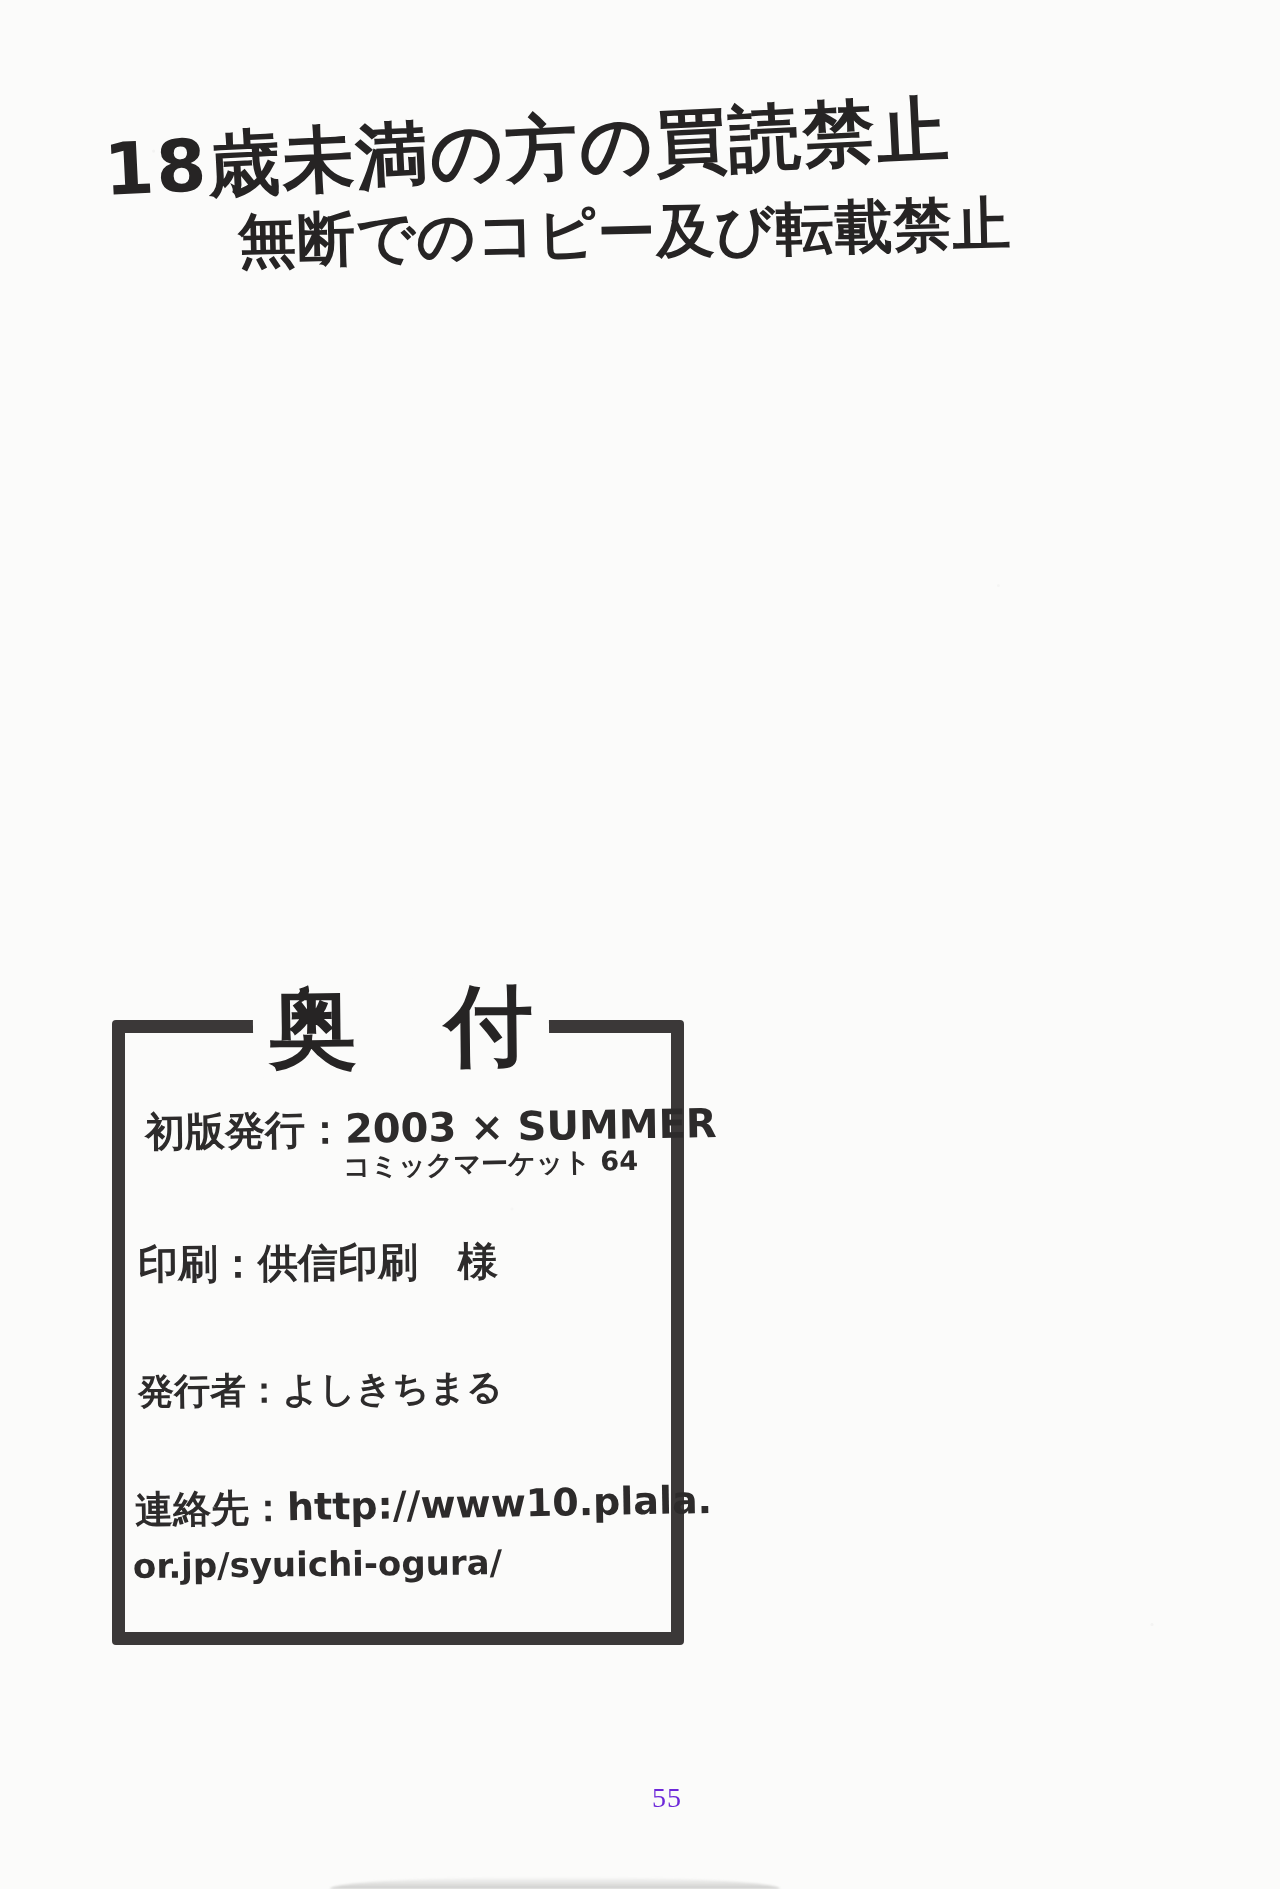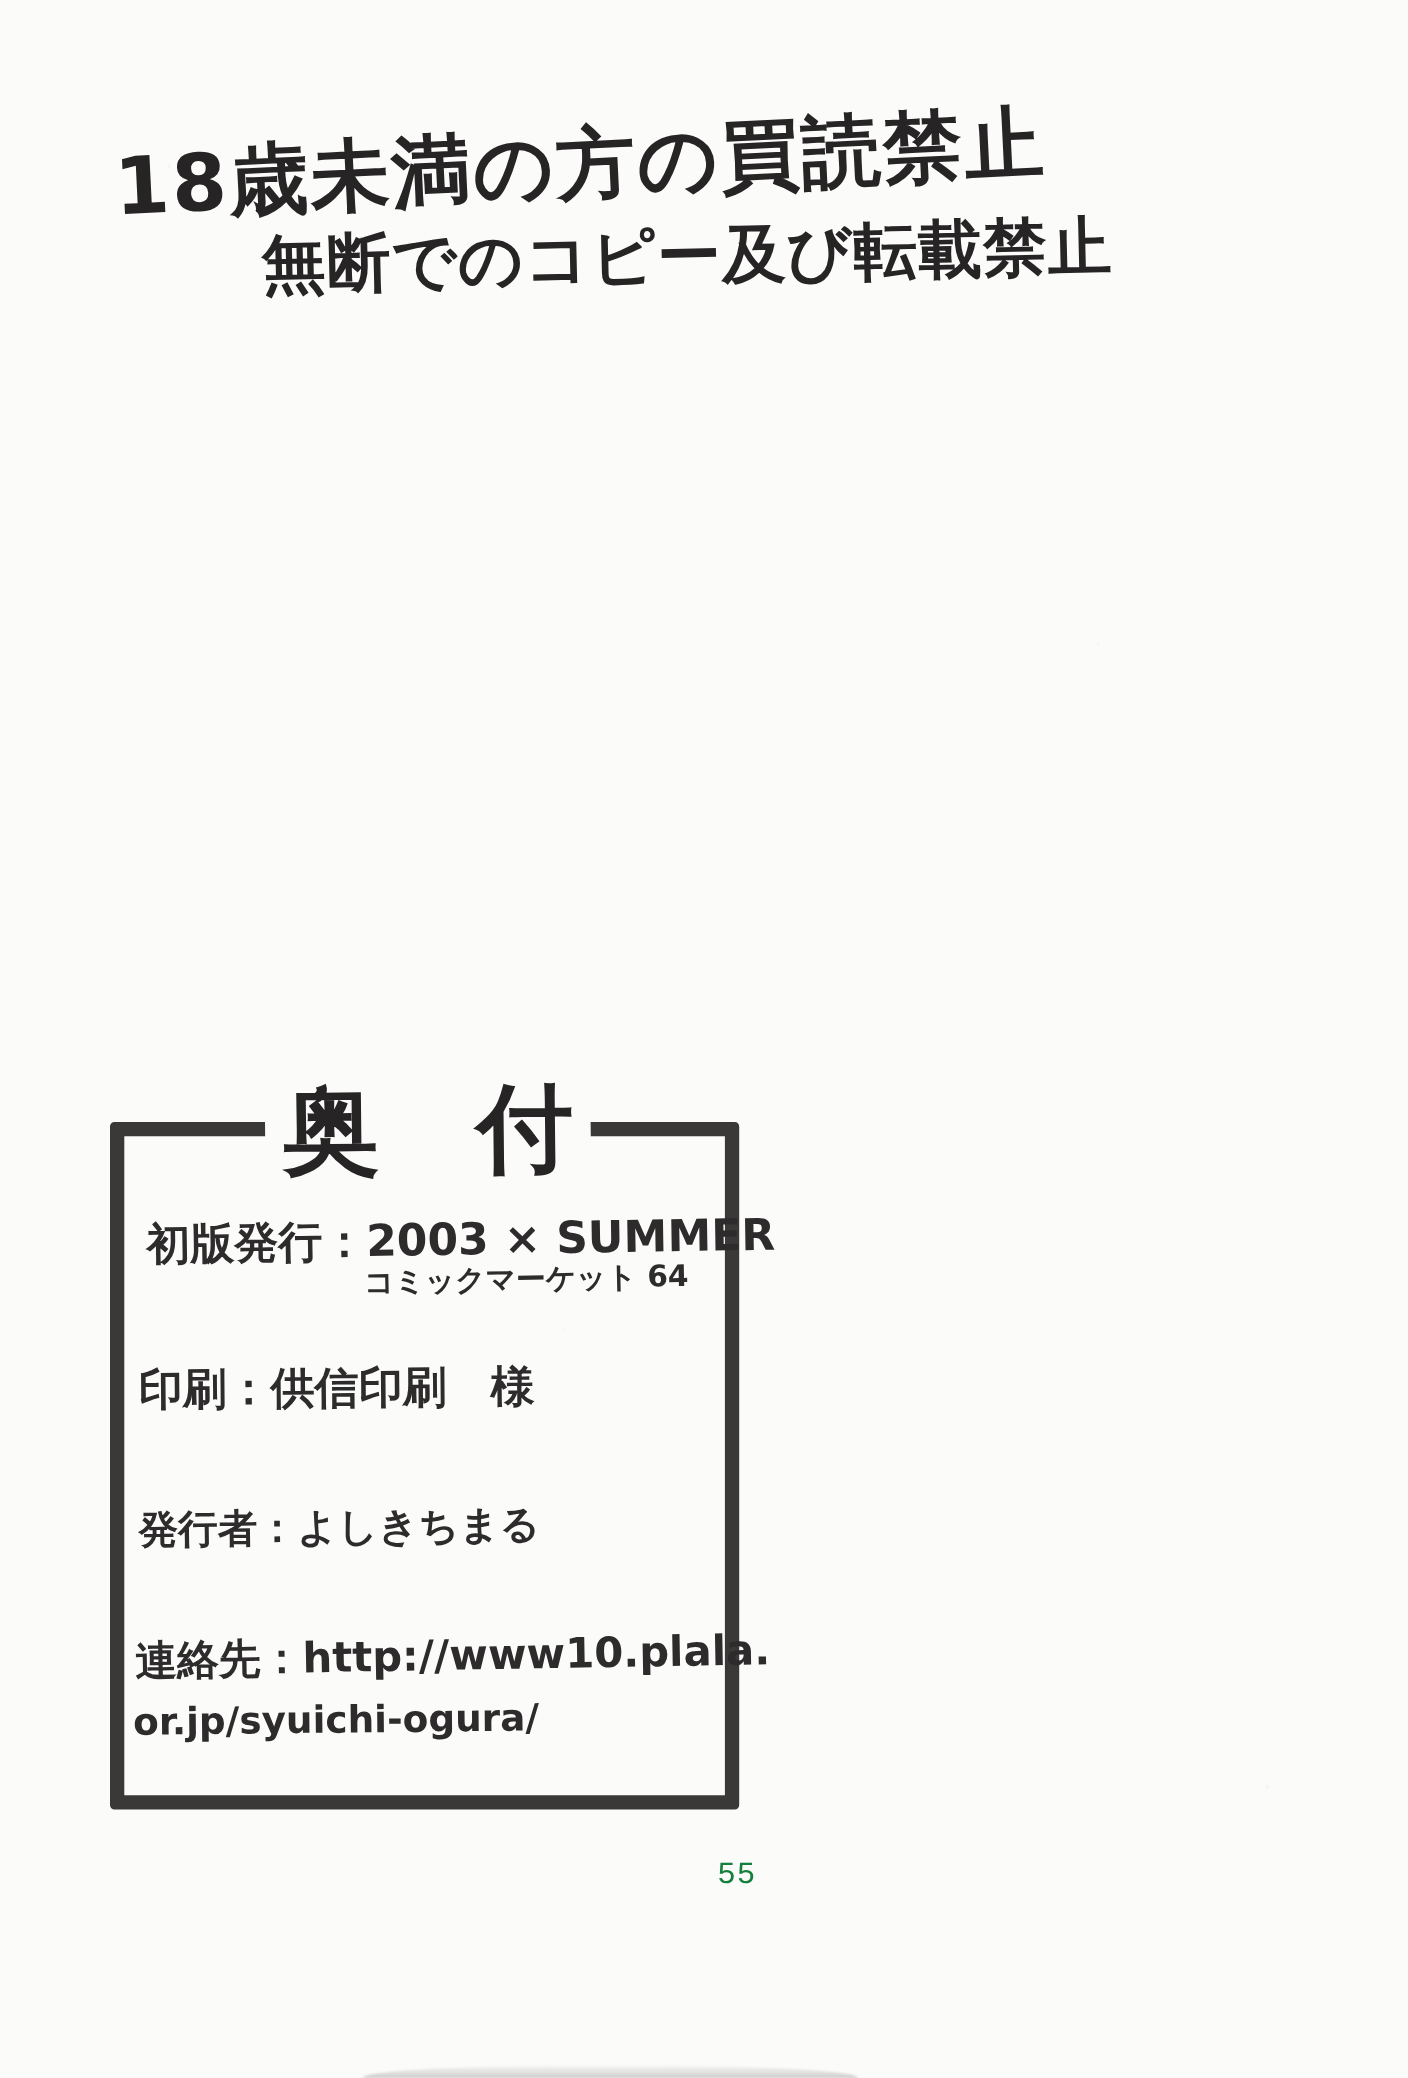--- a/index.html
+++ b/index.html
@@ -54,21 +54,21 @@
     font-size: 58px;
     font-weight: 900;
     letter-spacing: 1px;
     transform: rotate(-1.3deg);
     transform-origin: left center;
   }
 
   
   .colophon-box {
     position: absolute;
-    left: 100px;
+    left: 112px;
     top: 1020px;
     width: 546px;   
     height: 599px;  
     border: 13px solid #3b3838;
     border-radius: 4px;
   }
   .colophon-title {
     position: absolute;
     left: 128px;
     top: -54px;
@@ -90,25 +90,25 @@
   .row-first-edition        { left: 20px;  top: 76px;  font-size: 40px; transform: rotate(-0.9deg); transform-origin: left center; }
   .row-first-edition-event  { left: 218px; top: 118px; font-size: 27px; transform: rotate(-1.2deg); transform-origin: left center; }
   .row-printer              { left: 13px;  top: 208px; font-size: 40px; transform: rotate(-0.5deg); transform-origin: left center; }
   .row-publisher            { left: 13px;  top: 338px; font-size: 36px; transform: rotate(-0.8deg); transform-origin: left center; }
   .row-contact-1            { left: 10px;  top: 456px; font-size: 38px; transform: rotate(-1.0deg); transform-origin: left center; }
   .row-contact-2            { left: 8px;   top: 514px; font-size: 34px; transform: rotate(-0.6deg); transform-origin: left center; }
 
   .page-number {
     position: absolute;
     left: 652px;
-    top: 1690px;
-    font-family: Liberation Mono, monospace;
+    top: 1782px;
+    font-family: Liberation Serif, serif;
     font-size: 28px;
     font-weight: 400;
-    color: #15803d;
+    color: #6d28d9;
     letter-spacing: 1px;
   }
 
   .scan-smudge {
     position: absolute;
     left: 330px;
     top: 1877px;
     width: 450px;
     height: 12px;
     background: linear-gradient(to bottom, rgba(160,160,158,0.0), rgba(150,150,148,0.45));

